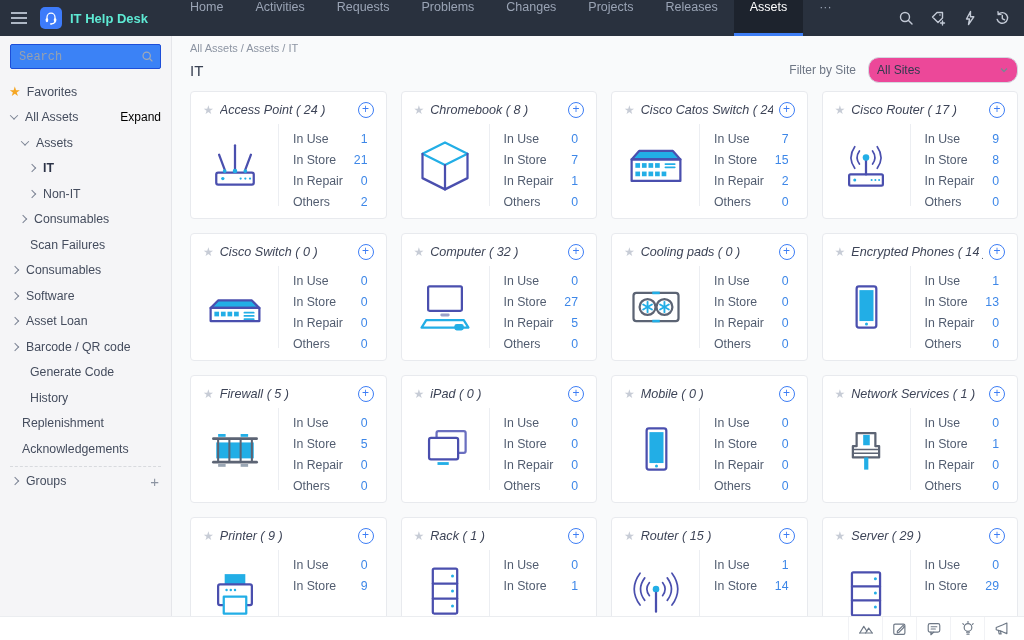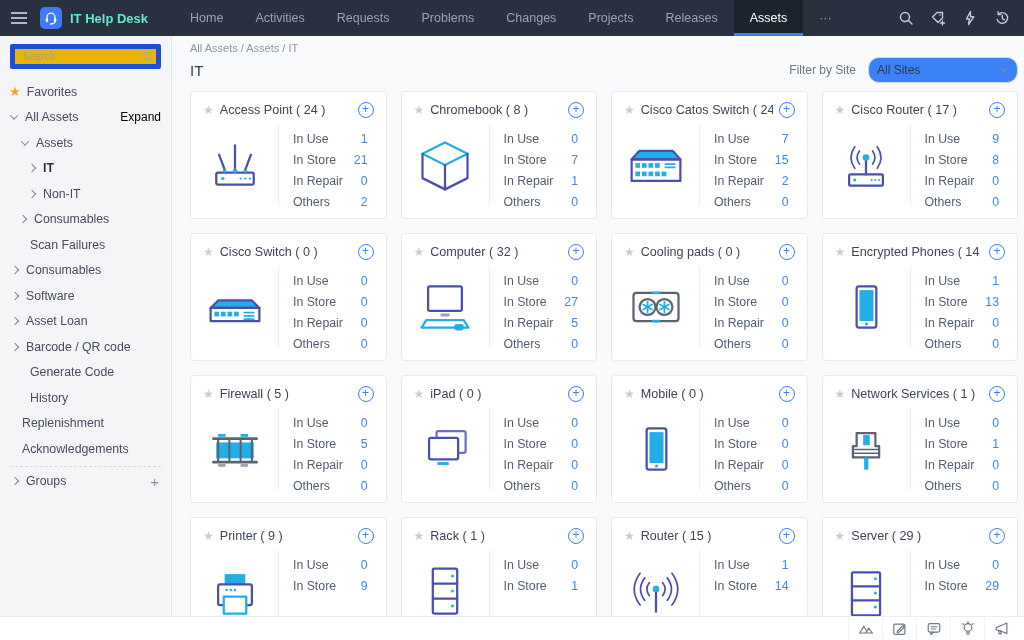--- a/index.html
+++ b/index.html
@@ -6,55 +6,55 @@
   html,body{width:1024px;height:640px;overflow:hidden;background:#fff;
     font-family:"Liberation Sans",sans-serif;-webkit-font-smoothing:antialiased;}
   
   .topnav{height:36px;background:#29313e;display:flex;align-items:stretch;color:#9aa4b5;}
   .burger{width:38px;display:flex;align-items:center;justify-content:center;cursor:pointer;}
   .burger span{display:block;width:16px;height:2px;background:#aeb7c4;box-shadow:0 5px 0 #aeb7c4,0 -5px 0 #aeb7c4;}
   .brand{display:flex;align-items:center;gap:8px;padding:0 26px 0 2px;}
   .logo{width:22px;height:22px;background:#3d7bfa;border-radius:5px;display:flex;align-items:center;justify-content:center;flex:none;}
   .brand-title{color:#5eead4;font-size:13px;font-weight:700;white-space:nowrap;}
   .nav-items{display:flex;align-items:stretch;}
-  .nav-item{display:flex;align-items:center;padding:12px 16px;font-size:12.5px;cursor:pointer;white-space:nowrap;}
+  .nav-item{display:flex;padding:0 16px;font-size:12.5px;cursor:pointer;white-space:nowrap;}
   .nav-item.active{background:#1d232d;color:#fff;box-shadow:inset 0 -3px 0 #3e7ef5;}
   .nav-right{margin-left:auto;display:flex;align-items:center;gap:7px;padding-right:10px;}
   .nav-icon{position:relative;width:25px;height:25px;display:flex;align-items:center;justify-content:center;cursor:pointer;}
   .nav-icon svg{stroke:#c3cad6;}
   
   .shell{display:flex;height:580px;}
   .sidebar{width:172px;background:#f5f5f7;border-right:1px solid #e5e6ea;padding-top:8px;font-size:12.3px;color:#454d5e;flex:none;}
   .side-search{margin:0 10px 10px;position:relative;}
-  .side-search input{width:100%;height:25px;border:5px solid #1d4ed8;border-radius:2px;background:#eab308;padding:0 24px 0 8px;font-size:12px;color:#333;font-family:Liberation Serif, serif;outline:none;}
+  .side-search input{width:100%;height:25px;border:1px solid #1d4ed8;border-radius:2px;background:#3b82f6;padding:0 24px 0 8px;font-size:12px;color:#333;font-family:Liberation Mono, monospace;outline:none;}
   .side-search input::placeholder{color:#98a1ae;}
   .side-search svg{position:absolute;right:7px;top:6px;stroke:#a2aab6;}
   .side-item{height:25.5px;display:flex;align-items:center;cursor:pointer;}
   .chev{width:6px;height:6px;border-right:1.4px solid #7c8494;border-bottom:1.4px solid #7c8494;margin-right:8px;flex:none;}
   .chev.down{transform:rotate(45deg) translate(-1px,-1px);}
   .chev.right{transform:rotate(-45deg);}
   .star-ico{color:#f5a623;margin-right:6px;font-size:13px;line-height:1;}
   .side-label{white-space:nowrap;overflow:hidden;}
   .side-item.bold .side-label{font-weight:700;color:#2c3347;}
   .trail-link{margin-left:auto;margin-right:10px;color:#000000;font-size:12px;cursor:pointer;}
   .trail-plus{margin-left:auto;margin-right:12px;color:#8b93a1;font-size:15px;cursor:pointer;}
   .side-divider{border-top:1px dashed #d8dade;margin:4px 10px 2px;}
   
   .main{flex:1;background:#f9fafb;padding:6px 6px 0 18px;overflow:hidden;}
   .breadcrumb{font-size:11px;color:#8d95a3;cursor:pointer;}
   .main-head{display:flex;align-items:center;margin-top:3px;height:26px;}
   .page-title{font-size:15px;color:#3a4253;flex:1;}
   .filter-label{font-size:12px;color:#6e7685;margin-right:12px;}
-  .filter-select{width:150px;height:26px;border:1px solid #d4d8df;border-radius:11px;background:#3b82f6;display:flex;align-items:center;justify-content:space-between;padding:0 8px;font-size:12px;color:#2f3a4e;cursor:pointer;}
+  .filter-select{width:150px;height:26px;border:1px solid #d4d8df;border-radius:11px;background:#ec4899;display:flex;align-items:center;justify-content:space-between;padding:0 8px;font-size:12px;color:#2f3a4e;cursor:pointer;}
   .filter-select svg{stroke:#7c8494;}
   .grid{display:grid;grid-template-columns:repeat(4,1fr);gap:14px;margin-top:8px;}
   .card{background:#fff;border:1px solid #e8eaee;border-radius:4px;height:128px;overflow:hidden;}
   .card-head{display:flex;align-items:center;padding:10px 12px 4px;gap:6px;}
   .card-star{color:#c7ccd6;font-size:12px;cursor:pointer;line-height:1;}
-  .card-title{flex:1;font-size:12.6px;color:#3d4457;white-space:nowrap;overflow:hidden;}
+  .card-title{flex:1;font-size:12.6px;color:#3d4457;white-space:nowrap;overflow:hidden;font-style:italic;}
   .card-add{width:16px;height:16px;border:1.4px solid #3e7ef5;border-radius:50%;color:#3e7ef5;font-size:12px;line-height:13px;text-align:center;flex:none;cursor:pointer;}
   .card-body{display:flex;height:92px;}
   .card-icon{width:88px;display:flex;align-items:center;justify-content:center;border-right:1px solid #eceef2;margin:2px 0 8px;flex:none;}
   .card-stats{flex:1;padding-top:3px;}
   .stat-row{display:flex;justify-content:space-between;align-items:flex-end;padding:0 18px 0 14px;height:21px;font-size:12.3px;}
   .stat-label{color:#525d70;}
   .stat-value{color:#3d87e8;cursor:pointer;}
   
   .bottombar{height:24px;background:#fff;border-top:1px solid #ebedf0;display:flex;justify-content:flex-end;align-items:center;padding-right:6px;}
   .bottom-icon{width:34px;height:23px;display:flex;align-items:center;justify-content:center;border-left:1px solid #f1f2f5;cursor:pointer;}

